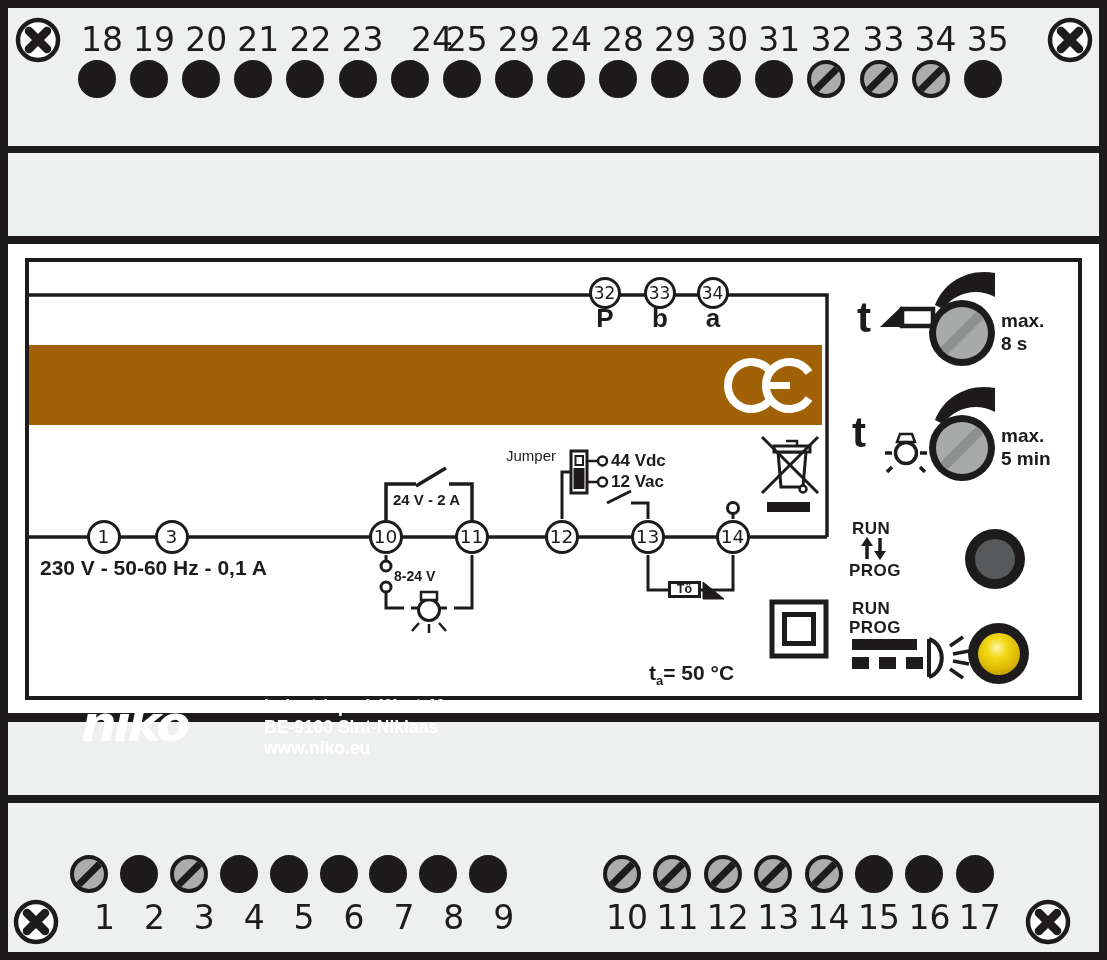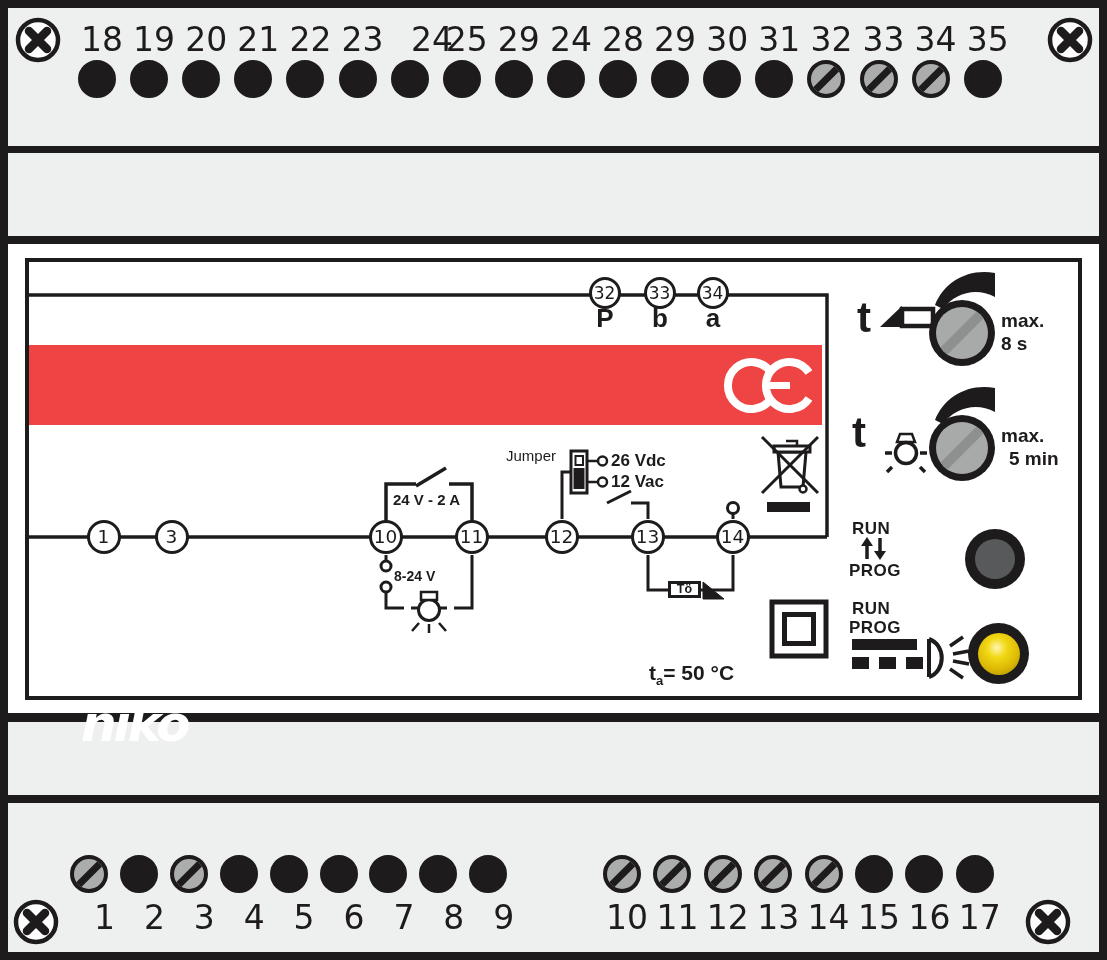--- a/index.html
+++ b/index.html
@@ -3,21 +3,21 @@
 <meta charset="utf-8">
 <style>
   html,body{margin:0;padding:0;background:#444;}
   .canvas{position:relative;width:1107px;height:960px;background:#1e1b1c;overflow:hidden;
           font-family:"Liberation Sans",sans-serif;color:#1e1b1c;}
   .band{position:absolute;left:8px;width:1091px;background:#eef0ef;}
   .band-main{background:#ffffff;}
   .inner-panel{position:absolute;left:25px;top:258px;width:1049px;height:434px;
                border:4px solid #1e1b1c;background:#fff;}
   .art{position:absolute;left:0;top:0;width:1107px;height:960px;pointer-events:none;}
-  .niko-bar{position:absolute;left:29px;top:345px;width:793px;height:80px;background:#ef4444;}
+  .niko-bar{position:absolute;left:29px;top:345px;width:793px;height:80px;background:#a16207;}
   .niko-logo{position:absolute;left:52px;top:350px;font-size:50px;font-weight:bold;font-style:italic;
              color:#fff;letter-spacing:-3px;font-family:"DejaVu Sans",sans-serif;}
   .addr{position:absolute;left:235px;top:351px;color:#fff;font-weight:bold;font-size:17.5px;line-height:21px;}
   .model{position:absolute;left:505px;top:371px;width:185px;text-align:center;color:#fff;
          font-weight:bold;font-size:26px;letter-spacing:0.5px;}
   .dot{position:absolute;width:30px;height:30px;border:4px solid #1e1b1c;border-radius:50%;overflow:hidden;}
   .dot.plain{background:#1e1b1c;}
   .dot.screw{background:#abadac;}
   .slash{position:absolute;left:-5px;top:11.5px;width:40px;height:7px;background:#1e1b1c;transform:rotate(-45deg);}
   .tnum{position:absolute;width:52px;text-align:right;font-size:33px;color:#1e1b1c;
@@ -147,20 +147,25 @@
       <div class="dot plain" style="left: 905.4px; top: 855px;"></div>
       <div class="tnum" style="left: 898.4px; top: 898px;">16</div>
       <div class="dot plain" style="left: 955.8px; top: 855px;"></div>
       <div class="tnum" style="left: 948.8px; top: 898px;">17</div>
     </div>
 
   <div class="inner-panel"></div>
 
   <div class="niko-bar">
     <div class="niko-logo">niko</div>
+    <div class="addr">
+      <div>Industriepark West 40</div>
+      <div>BE-9100 Sint-Niklaas</div>
+      <div>www.niko.eu</div>
+    </div>
   </div>
 
   <svg class="art" viewBox="0 0 1107 960">
     <g stroke="#1e1b1c" fill="none" stroke-width="3.5">
 
       <path d="M 29 295 H 827 V 537"></path>
 
       <path d="M 29 537 H 827"></path>
 
       <path d="M 386 521 V 484 H 416 M 449 484 H 472 V 521"></path>
@@ -272,45 +277,46 @@
   <div class="lbl pba" style="left:693px;">a</div>
 
   <div class="circ line" style="left:86.5px;">1</div>
   <div class="circ line" style="left:154.5px;">3</div>
   <div class="circ line" style="left:368.5px;">10</div>
   <div class="circ line" style="left:454.5px;">11</div>
   <div class="circ line" style="left:544.5px;">12</div>
   <div class="circ line" style="left:630.5px;">13</div>
   <div class="circ line" style="left:715.5px;">14</div>
 
+  <div class="lbl" style="left:40px;top:556px;font-size:21px;">230 V - 50-60 Hz - 0,1 A</div>
   <div class="lbl" style="left:393px;top:491px;font-size:15px;">24 V - 2 A</div>
   <div class="lbl" style="left:394px;top:568px;font-size:14px;">8-24 V</div>
   <div class="lbl" style="left:506px;top:447px;font-size:15px;font-weight:normal;">Jumper</div>
-  <div class="lbl" style="left:611px;top:451px;font-size:17px;">26 Vdc</div>
+  <div class="lbl" style="left:611px;top:451px;font-size:17px;">44 Vdc</div>
   <div class="lbl" style="left:611px;top:472px;font-size:17px;">12 Vac</div>
   <div class="to-box">Tö</div>
   <div class="lbl" style="left:649px;top:661px;font-size:21px;"><span>t</span><sub class="ta">a</sub><span>= 50 °C</span></div>
 
   <div class="lbl" style="left:857px;top:294px;font-size:42px;">t</div>
   <div class="knob" style="left:929px;top:300px;">
     <div class="knob-face">
         <div class="knob-slot"></div>
       </div>
   </div>
   <div class="lbl" style="left:1001px;top:310px;font-size:19px;">max.</div>
   <div class="lbl" style="left:1001px;top:333px;font-size:19px;">8 s</div>
 
   <div class="lbl" style="left:852px;top:409px;font-size:42px;">t</div>
   <div class="knob" style="left:929px;top:415px;">
     <div class="knob-face">
         <div class="knob-slot"></div>
       </div>
   </div>
   <div class="lbl" style="left:1001px;top:425px;font-size:19px;">max.</div>
-  <div class="lbl" style="left:1001px;top:448px;font-size:19px;margin-left:8px;">5 min</div>
+  <div class="lbl" style="left:1001px;top:448px;font-size:19px;">5 min</div>
 
   <div class="lbl rp" style="left:852px;top:519px;">RUN</div>
   <div class="lbl rp" style="left:849px;top:561px;">PROG</div>
   <div class="push-btn">
     <div class="push-btn-face"></div>
   </div>
 
   <div class="lbl rp" style="left:852px;top:599px;">RUN</div>
   <div class="lbl rp" style="left:849px;top:618px;">PROG</div>
   <div class="led">

